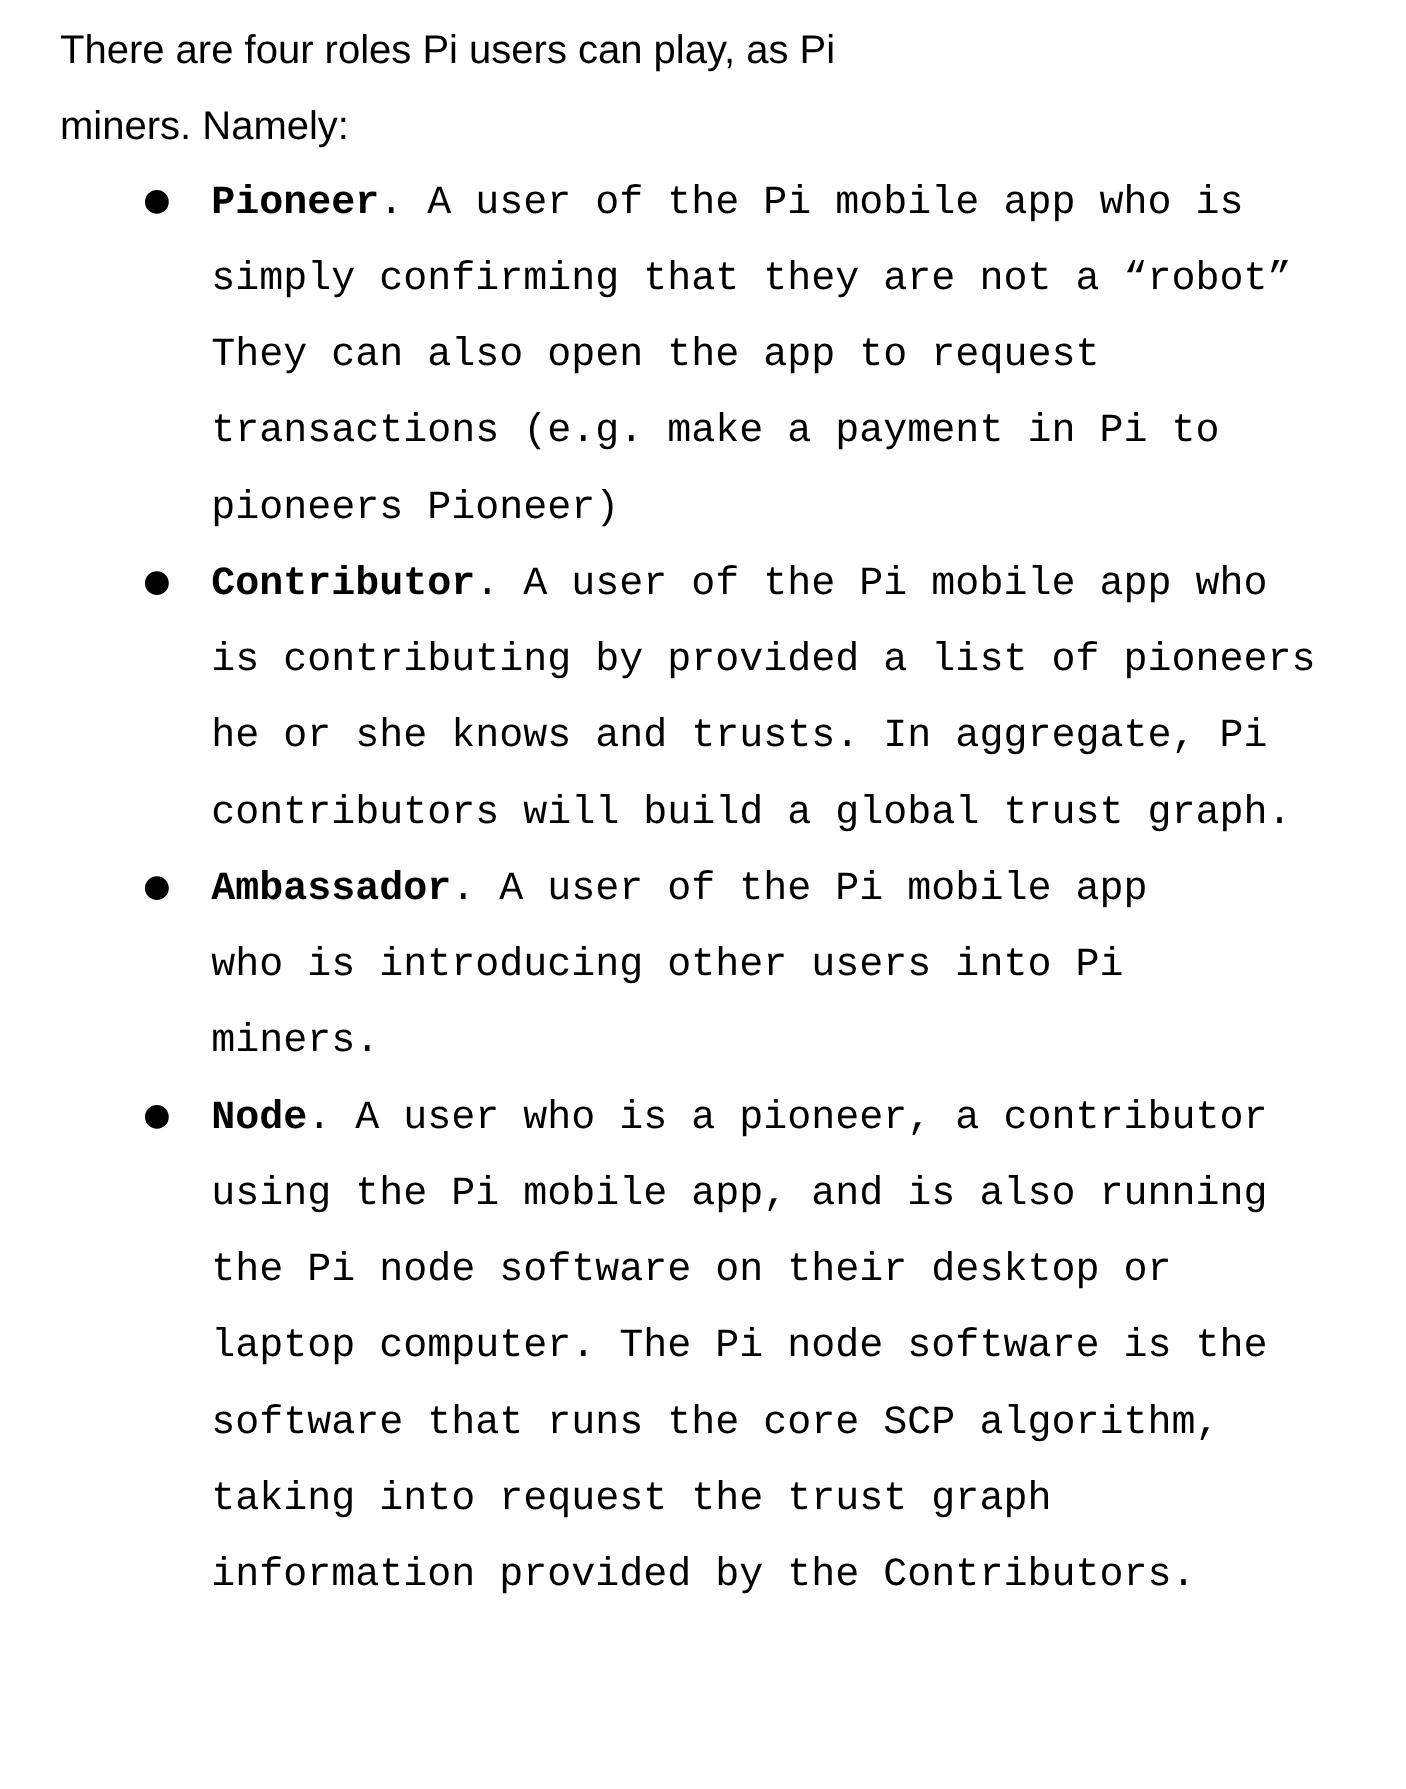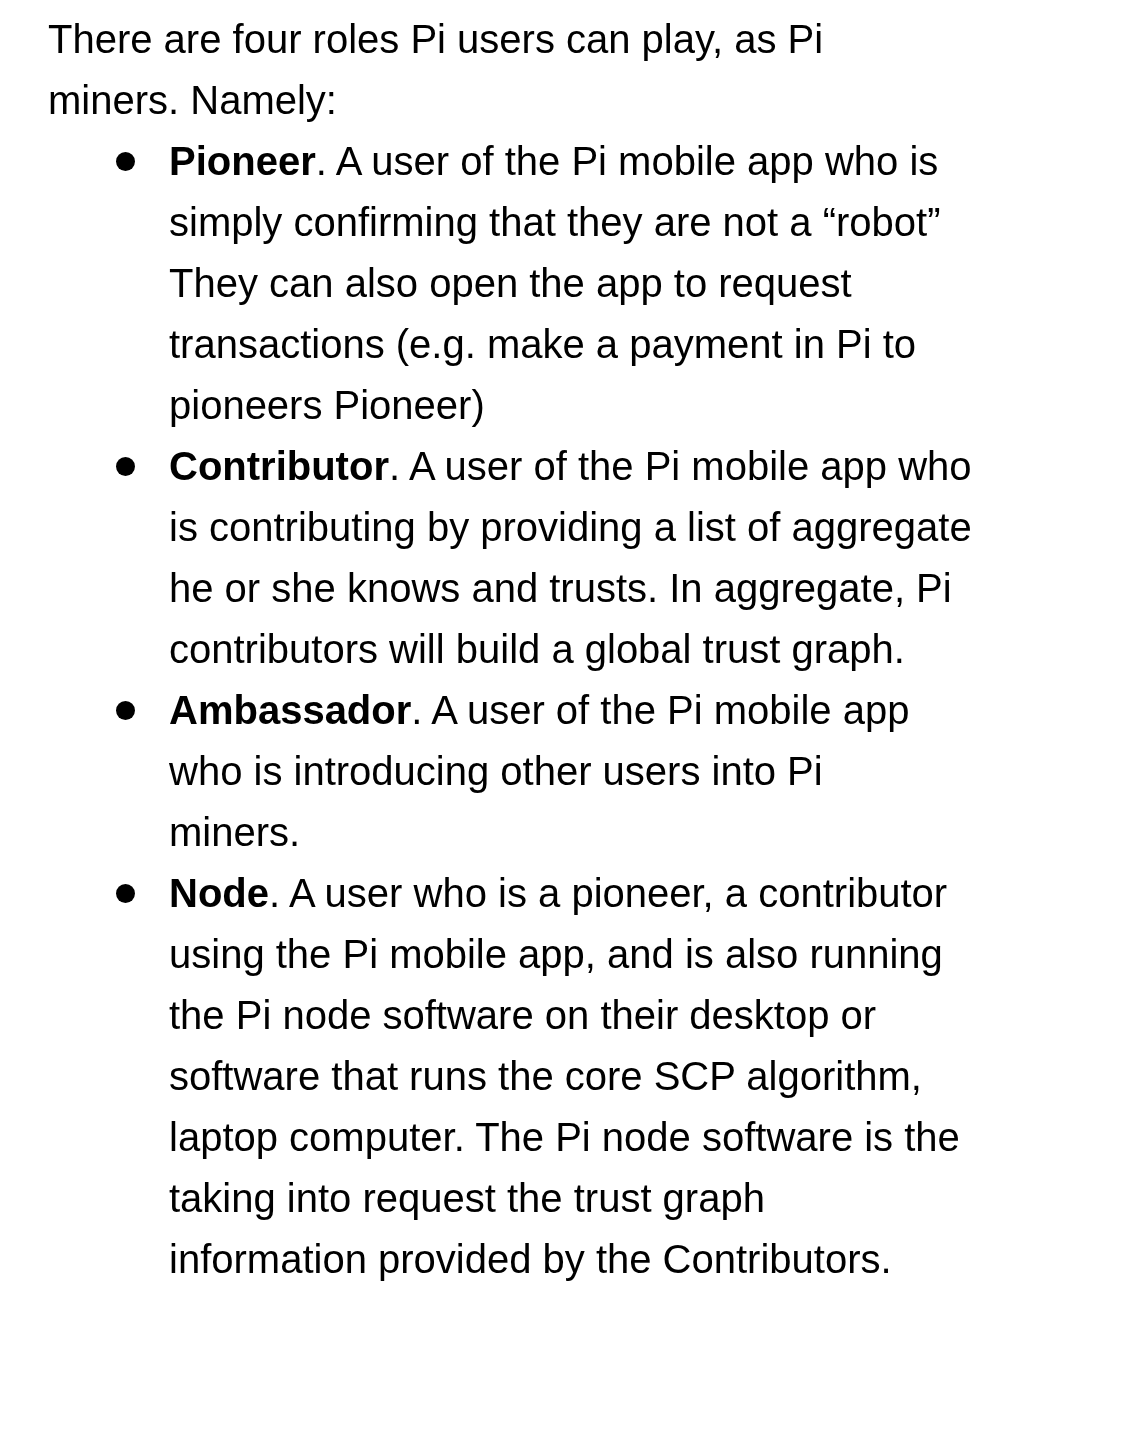--- a/index.html
+++ b/index.html
@@ -1,21 +1,21 @@
 <!DOCTYPE html>
 <html><head>
 <meta charset="utf-8">
 <style>
   html, body { margin:0; padding:0; background:#ffffff; }
   body { width:1125px; height:1431px; overflow:hidden; position:relative;
          font-family:"Liberation Sans", sans-serif; color:#000; }
   .doc { position:absolute; left:0; top:9px; width:1125px; }
-  .line { font-size:40px; line-height:61px; height:61px; white-space:nowrap; }
+  .line { font-size:32px; line-height:61px; height:61px; white-space:nowrap; }
   .intro .line { padding-left:48px; }
-  ul.roles { list-style:none; margin:0; padding:0; }
+  ul.roles { list-style:none; margin:0; padding:0;font-family:Liberation Mono, monospace; }
   li.role { position:relative; }
   li.role .line { padding-left:169px; }
   .bullet { position:absolute; left:116px; top:21px; width:19px; height:19px;
             border-radius:50%; background:#000; }
   b { font-weight:bold; }
 </style>
 </head>
 <body>
 
 <div class="doc">
@@ -30,36 +30,36 @@
       <div class="line"><b>Pioneer</b><span>. A user of the Pi mobile app who is</span></div>
       <div class="line">simply confirming that they are not a “robot”</div>
       <div class="line">They can also open the app to request</div>
       <div class="line">transactions (e.g. make a payment in Pi to</div>
       <div class="line">pioneers Pioneer)</div>
     </li>
 
     <li class="role">
       <span class="bullet"></span>
       <div class="line"><b>Contributor</b><span>. A user of the Pi mobile app who</span></div>
-      <div class="line">is contributing by providing a list of aggregate</div>
+      <div class="line">is contributing by provided a list of pioneers</div>
       <div class="line">he or she knows and trusts. In aggregate, Pi</div>
       <div class="line">contributors will build a global trust graph.</div>
     </li>
 
     <li class="role">
       <span class="bullet"></span>
       <div class="line"><b>Ambassador</b><span>. A user of the Pi mobile app</span></div>
       <div class="line">who is introducing other users into Pi</div>
       <div class="line">miners.</div>
     </li>
 
     <li class="role">
       <span class="bullet"></span>
       <div class="line"><b>Node</b><span>. A user who is a pioneer, a contributor</span></div>
       <div class="line">using the Pi mobile app, and is also running</div>
       <div class="line">the Pi node software on their desktop or</div>
+      <div class="line">laptop computer. The Pi node software is the</div>
       <div class="line">software that runs the core SCP algorithm,</div>
-      <div class="line">laptop computer. The Pi node software is the</div>
       <div class="line">taking into request the trust graph</div>
       <div class="line">information provided by the Contributors.</div>
     </li>
   </ul>
 </div>
 
 </body></html>

